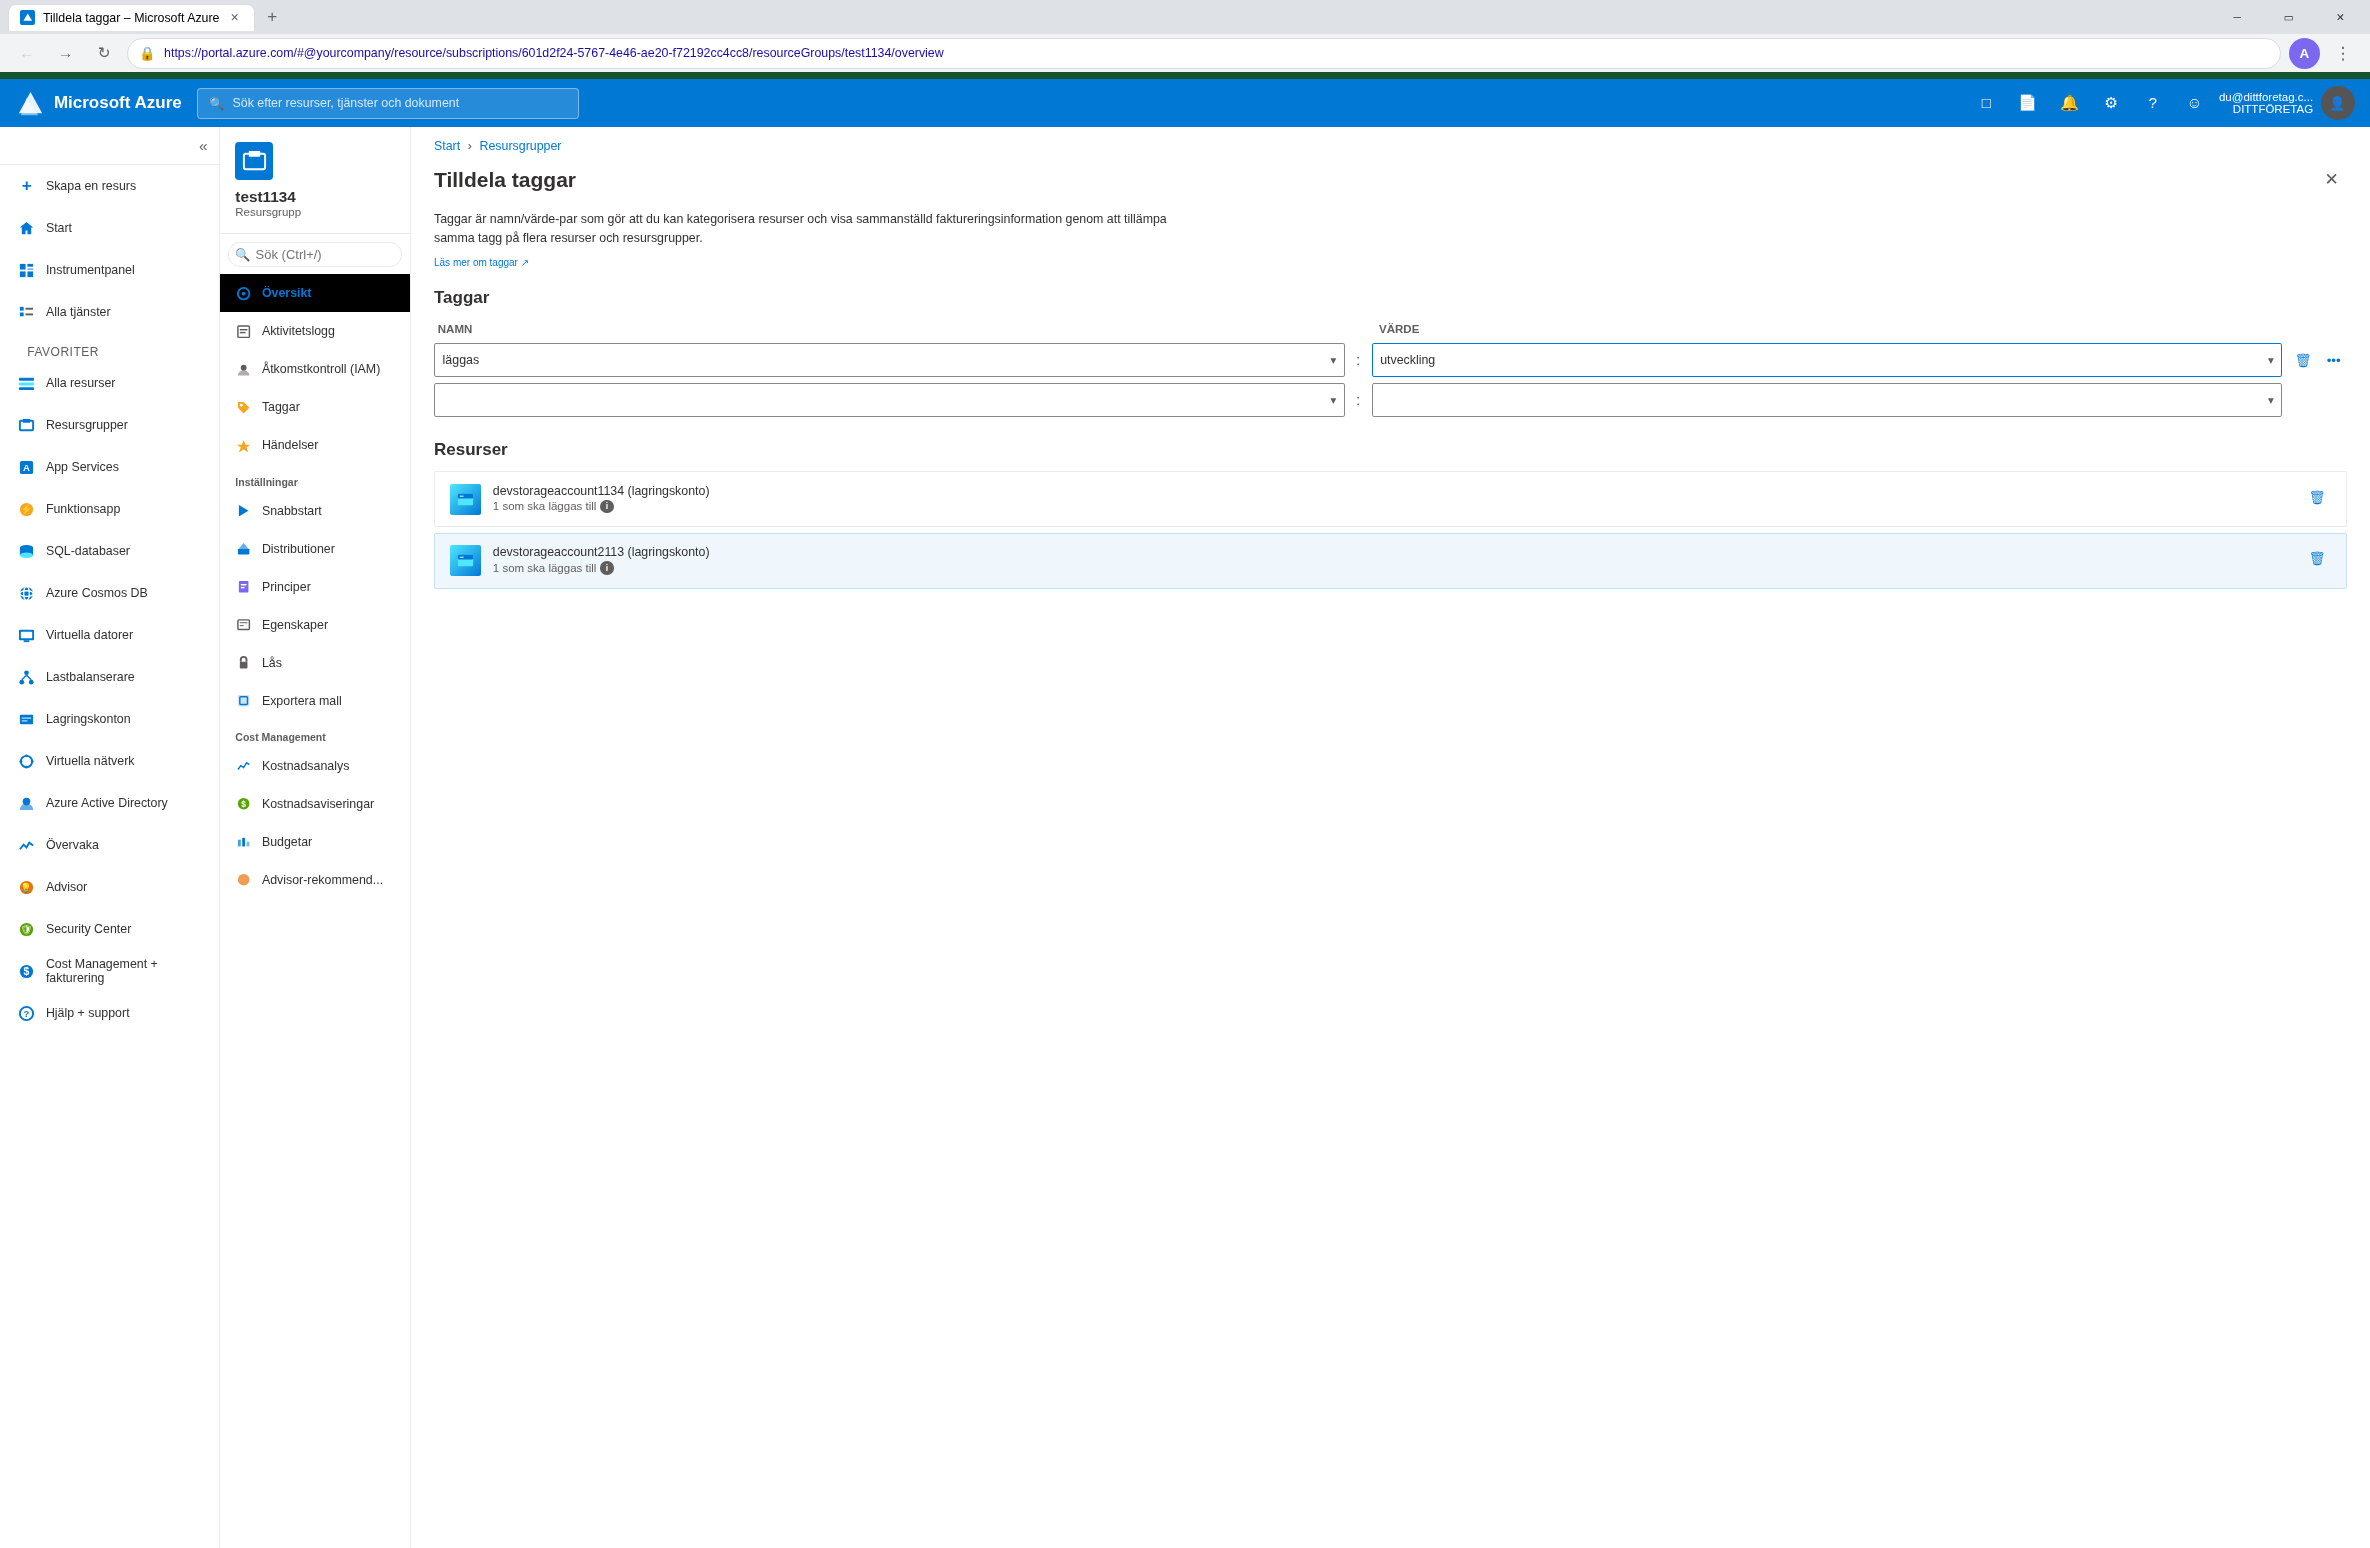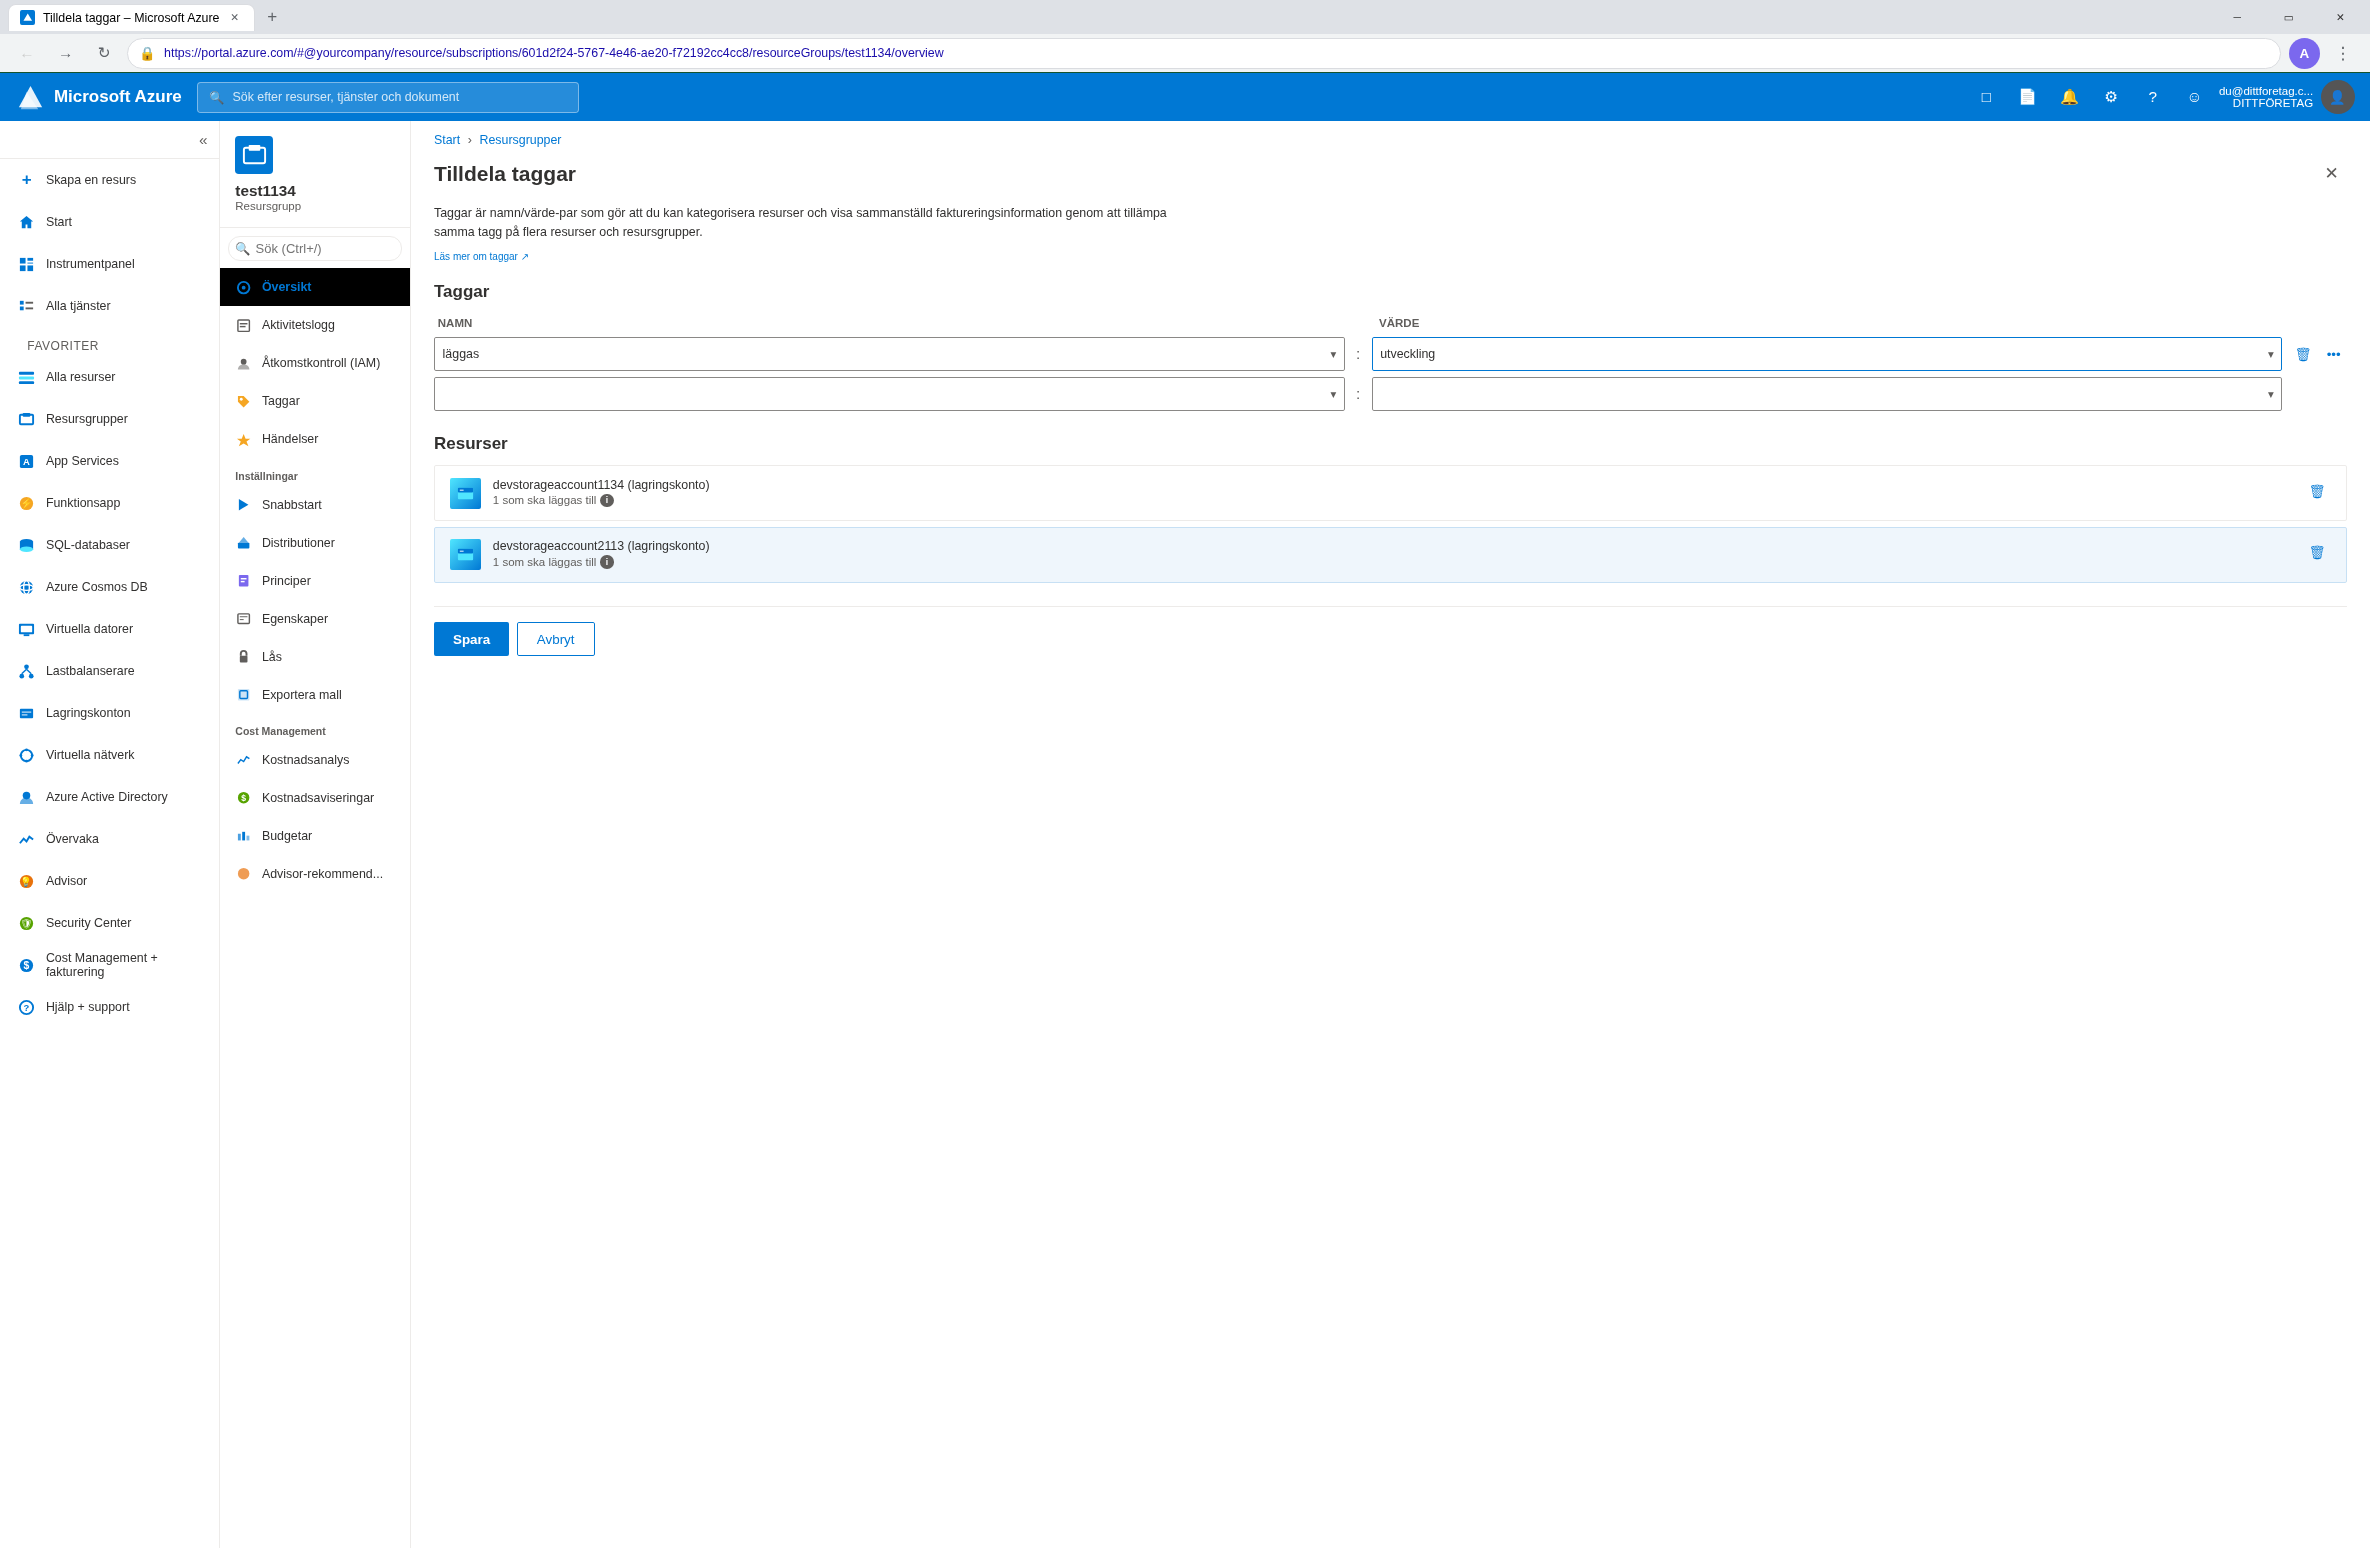--- a/index.html
+++ b/index.html
@@ -1,21 +1,21 @@
 <!DOCTYPE html>
 <html><head>
   <meta charset="utf-8">
   <style>
     * { box-sizing: border-box; margin: 0; padding: 0; }
     body { font-family: 'Segoe UI', Arial, sans-serif; font-size: 12.4px; background: #f3f2f1; overflow: hidden; }
 
     
     .browser-chrome {
       background: #ef4444;
-      border-bottom: 1px solid #14532d;
+      border-bottom: 7px solid #14532d;
     }
     .browser-titlebar {
       display: flex; align-items: center; height: 34px; padding: 0 7.6px; background: #dee1e6;
     }
     .browser-tab {
       display: flex; align-items: center; background: white; height: 27px; padding: 0 11.5px;
       border-radius: 7.6px 7.6px 0 0; font-size: 12.4px; gap: 7.6px; margin-right: 3.8px;
       border: 1px solid #dadce0; border-bottom: none;
     }
     .browser-tab-icon { width: 15.3px; height: 15.3px; background: #0078d4; border-radius: 1.9px; display: flex; align-items: center; justify-content: center; }
@@ -711,21 +711,17 @@
             <div class="resource-name">devstorageaccount2113 (lagringskonto)</div>
             <div class="resource-sub">
               <span>1 som ska läggas till</span>
               <div class="resource-info-icon">i</div>
             </div>
           </div>
           <div class="resource-delete">🗑</div>
         </div>
 
         
-        <div class="tags-actions">
-          <button class="btn-primary">Spara</button>
-          <button class="btn-secondary">Avbryt</button>
-        </div>
       </div>
     </div>
   </div>
 </div>
 
 
 </body></html>

